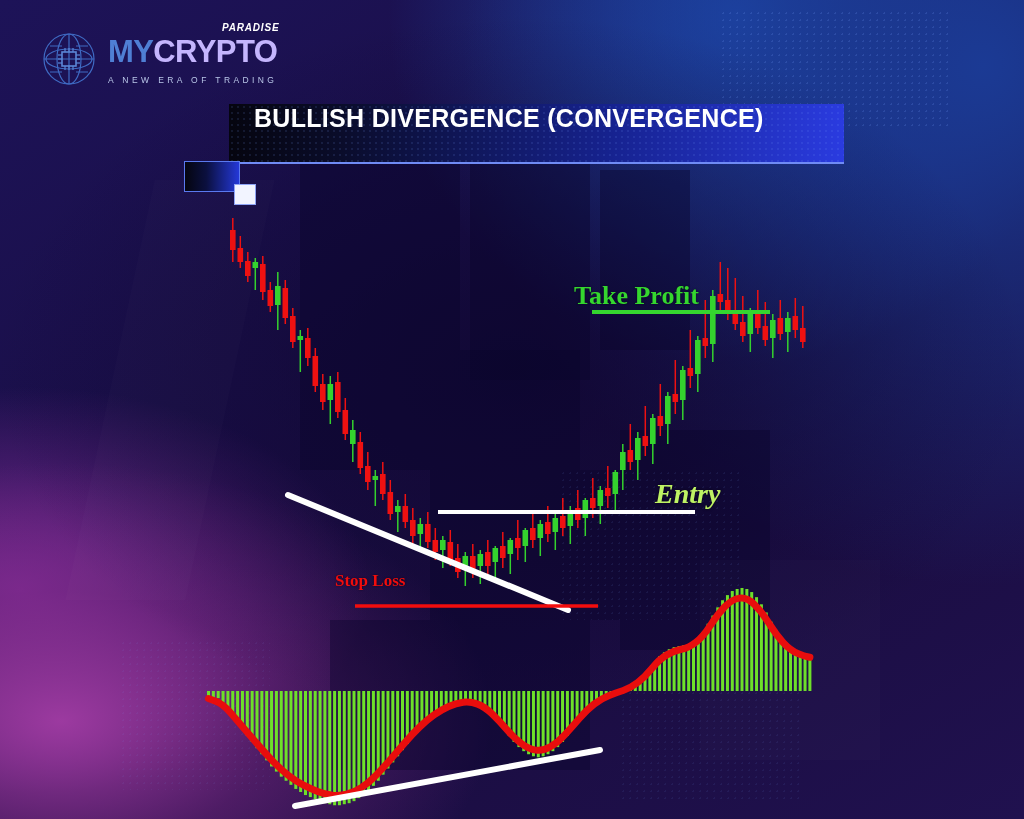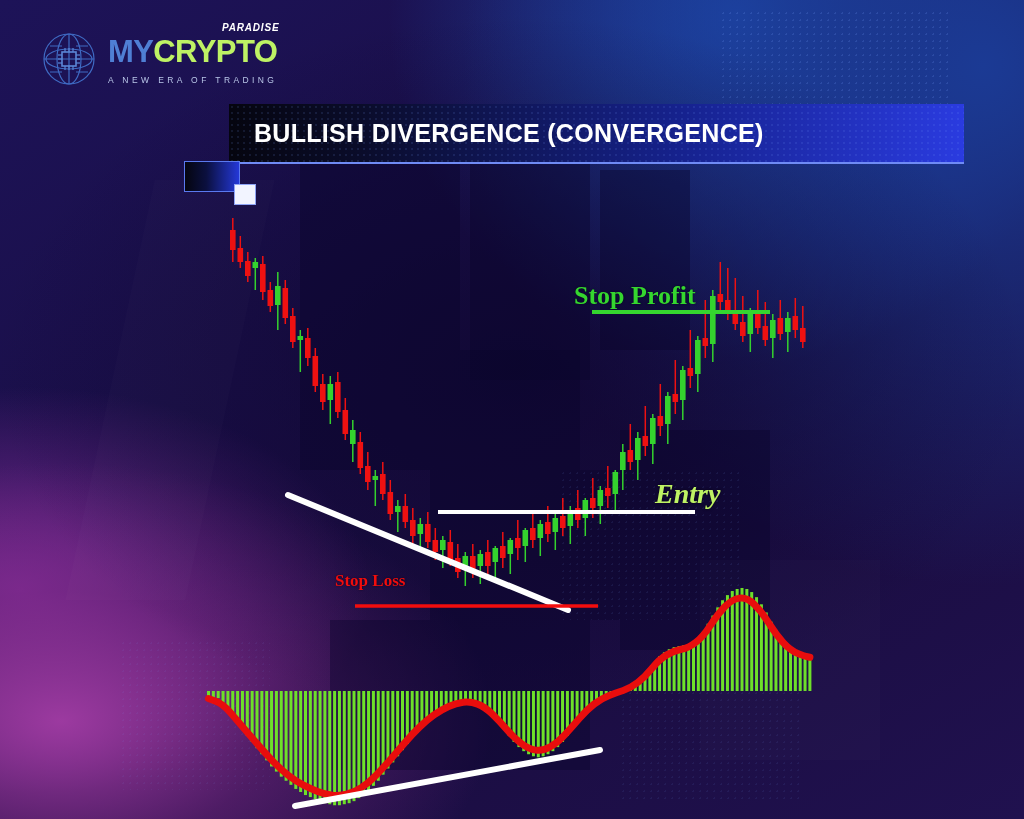--- a/index.html
+++ b/index.html
@@ -25,31 +25,31 @@
   .geo{position:absolute;background:rgba(10,5,42,0.42);}
   .geo.lt{background:rgba(255,255,255,0.016);}
   .dots{position:absolute;
     background-image:radial-gradient(rgba(120,160,255,0.5) 1px, transparent 1px);
     background-size:7px 7px;opacity:.35;}
 
   
   .logo{position:absolute;left:40px;top:30px;display:flex;align-items:center;gap:10px;}
   .logo-main{font-size:31px;font-weight:700;letter-spacing:-0.6px;white-space:nowrap;}
   .logo-my{color:#4f7fd4;margin-top:48px;}
-  .logo-crypto{color:#bef264;}
+  .logo-crypto{color:#c4b5fd;}
   .logo-para{position:absolute;right:-2px;top:-12px;font-size:10px;font-weight:700;
     font-style:italic;color:#ffffff;letter-spacing:.8px;margin-left:12px;}
   .logo-tag{font-size:8.5px;color:#b9c6e8;letter-spacing:3.4px;margin-top:5px;
     white-space:nowrap;}
   .logo-wrap{position:relative;}
 
   
-  .title-bar{position:absolute;left:229px;top:104px;width:735px;height:58px;
+  .title-bar{position:absolute;left:229px;top:104px;width:615px;height:58px;
     background:linear-gradient(90deg,#05050f 0%,#0a0c2a 18%,#16228f 62%,#2a3be0 100%);
-    border-bottom:2px solid #6f8bf5;display:flex;align-items:center;}
+    border-bottom:2px solid #6f8bf5;display:flex;}
   .title-bar .dots{inset:0;opacity:.25;background-size:6px 6px;}
   .title-text{position:relative;color:#fff;font-size:25px;font-weight:700;
     letter-spacing:.3px;margin-left:25px;white-space:nowrap;}
   .accent-bar{position:absolute;left:184px;top:161px;width:54px;height:29px;
     background:linear-gradient(90deg,#05050f 0%,#0b1040 40%,#2438d8 100%);
     border:1.5px solid #5a79ef;}
   .accent-sq{position:absolute;left:234px;top:184px;width:20px;height:19px;
     background:#f2f4ff;border:1px solid #8fa4f5;}
 
   
@@ -414,21 +414,21 @@
         <rect x="808.4" y="654.28" width="3" height="36.72" fill="#6ee02a"></rect>
       </g>
     <path id="macd-line" fill="none" stroke="#e80d0d" stroke-width="7" stroke-linecap="round" stroke-linejoin="round" d="M 208.5 698.5072 Q 208.5 698.5072 215.775 701.3224 Q 223.05 704.1376 230.325 712.5832 Q 237.6 721.0288 244.875 729.4744000000001 Q 252.15 737.92 259.425 746.3656 Q 266.7 754.8112 273.975 762.3184 Q 281.25 769.8256 288.525 775.456 Q 295.8 781.0864 303.07500000000005 784.84 Q 310.35 788.5936 317.625 791.4088 Q 324.9 794.224 332.17499999999995 795.1624 Q 339.45 796.1008 346.725 794.224 Q 354 792.3472 361.275 787.6552 Q 368.54999999999995 782.9632 375.825 775.456 Q 383.1 767.9488 390.375 759.5032 Q 397.65 751.0576 404.92499999999995 742.612 Q 412.2 734.1664 419.475 727.1284 Q 426.75 720.0904 434.025 714.9292 Q 441.29999999999995 709.768 448.575 706.4836 Q 455.85 703.1992 463.125 702.2608 Q 470.4 701.3224 477.67499999999995 704.1376 Q 484.95 706.9528 492.225 713.9908 Q 499.5 721.0288 506.775 729.4744000000001 Q 514.05 737.92 521.3249999999999 743.5504 Q 528.5999999999999 749.1808 535.875 750.1192 Q 543.15 751.0576 550.425 746.8348 Q 557.7 742.612 564.975 734.6356000000001 Q 572.25 726.6592 579.525 718.2136 Q 586.8 709.768 594.0749999999999 704.1376 Q 601.3499999999999 698.5072 608.625 695.692 Q 615.9 692.8768 623.175 690.5308 Q 630.45 688.1848 637.725 682.5544 Q 645 676.924 652.275 668.0092 Q 659.55 659.0944 666.8249999999999 654.8716 Q 674.0999999999999 650.6488 681.375 649.2412 Q 688.65 647.8336 695.925 642.2032 Q 703.2 636.5728 710.475 625.312 Q 717.75 614.0512 725.025 606.544 Q 732.3 599.0368 739.5749999999999 598.0984 Q 746.8499999999999 597.16 754.125 604.198 Q 761.4 611.236 768.675 622.966 Q 775.9499999999999 634.696 783.2249999999999 642.6724 Q 790.5 650.6488 797.775 653.4639999999999 Q 805.05 656.2792 807.4749999999999 656.7484 T 809.9 657.2176"></path>
     <g id="levels"></g>
     <g id="trendlines">
         <line x1="288" y1="495" x2="568" y2="610" stroke="#ffffff" stroke-width="6" stroke-linecap="round"></line>
         <line x1="295" y1="806" x2="600" y2="750" stroke="#ffffff" stroke-width="6" stroke-linecap="round"></line>
       </g>
   </svg>
 
-  <div class="ann ann-tp">Stop Profit</div>
+  <div class="ann ann-tp">Take Profit</div>
   <div class="ann ann-entry">Entry</div>
   <div class="ann ann-sl">Stop Loss</div>
   <svg class="layer" style="pointer-events:none;">
     <line x1="592" y1="312" x2="770" y2="312" stroke="#35d62f" stroke-width="4"></line>
     <line x1="438" y1="512" x2="695" y2="512" stroke="#ffffff" stroke-width="4"></line>
     <line x1="355" y1="606" x2="598" y2="606" stroke="#f20d0d" stroke-width="3.5"></line>
   </svg>
 
 </div>
 

